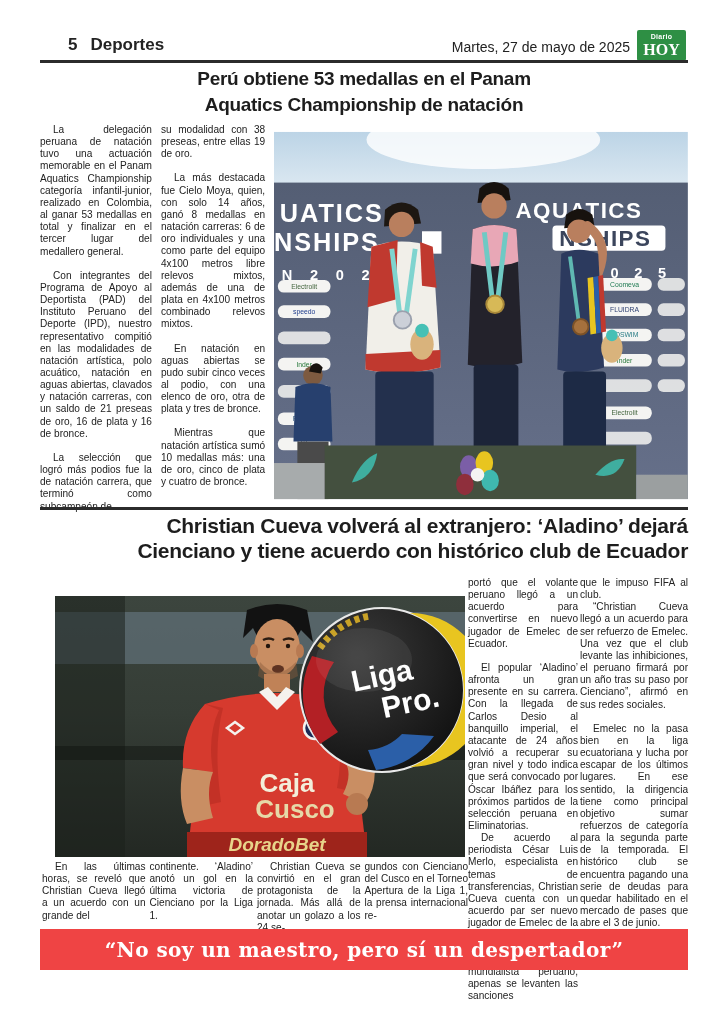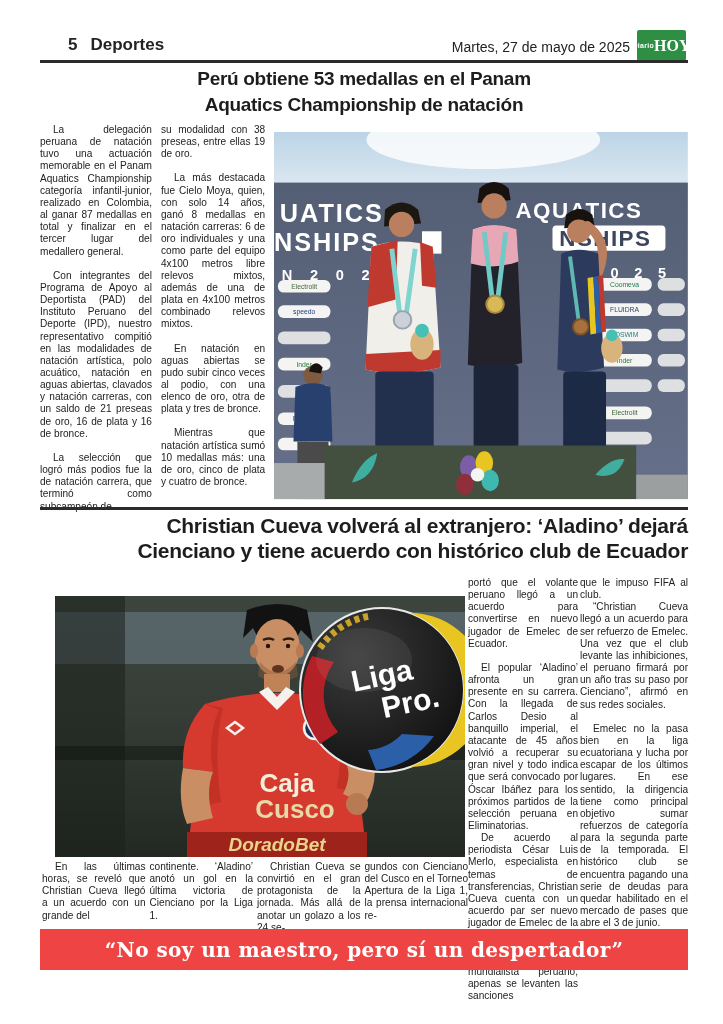--- a/index.html
+++ b/index.html
@@ -3,21 +3,21 @@
 <meta charset="utf-8">
 <style>
   html,body{margin:0;padding:0;background:#e8e8e8;}
   .page{position:relative;width:723px;height:1024px;background:#ffffff;margin:0 auto;
         font-family:"Liberation Sans",sans-serif;color:#1b1b1b;overflow:hidden;}
   
   .hdr-left{position:absolute;left:68px;top:35px;display:flex;gap:13px;
             font-size:17px;font-weight:bold;color:#232323;}
   .hdr-date{position:absolute;right:93px;top:39px;font-size:14px;color:#222;}
   .logo{position:absolute;left:637px;top:30px;width:49px;height:31px;background:#2e8f44;
-        border-radius:2px;display:flex;flex-direction:row;align-items:center;justify-content:center;}
+        border-radius:2px;display:flex;flex-direction:column;align-items:center;justify-content:center;}
   .logo-small{font-size:7px;font-weight:bold;color:#fff;line-height:8px;letter-spacing:.3px;}
   .logo-big{font-family:"Liberation Serif",serif;font-size:16px;font-weight:bold;color:#fff;line-height:17px;}
   .rule{position:absolute;left:40px;width:648px;height:3px;background:#2b2b2b;}
   .rule1{top:60px;} .rule2{top:507px;height:3px;}
   
   .h1{position:absolute;left:40px;top:66px;width:648px;text-align:center;font-weight:bold;
       font-size:19px;line-height:26px;color:#1d1d1d;letter-spacing:-.3px;}
   .h2{position:absolute;left:40px;top:513px;width:648px;text-align:right;font-weight:bold;
       font-size:21px;line-height:25px;color:#1d1d1d;letter-spacing:-.3px;}
   
@@ -56,21 +56,21 @@
   </div>
   <div class="rule rule1"></div>
 
   <div class="h1">
     <div>Perú obtiene 53 medallas en el Panam</div>
     <div>Aquatics Championship de natación</div>
   </div>
 
   <div class="a1row">
     <div class="col a1c1">
-      <p class="ind">La delegación peruana de natación tuvo una actuación memorable en el Panam Aquatics Championship categoría infantil-junior, realizado en Colombia, al ganar 87 medallas en total y finalizar en el tercer lugar del medallero general.</p>
+      <p class="ind">La delegación peruana de natación tuvo una actuación memorable en el Panam Aquatics Championship categoría infantil-junior, realizado en Colombia, al ganar 53 medallas en total y finalizar en el tercer lugar del medallero general.</p>
       <p class="ind">Con integrantes del Programa de Apoyo al Deportista (PAD) del Instituto Peruano del Deporte (IPD), nuestro representativo compitió en las modalidades de natación artística, polo acuático, natación en aguas abiertas, clavados y natación carreras, con un saldo de 21 preseas de oro, 16 de plata y 16 de bronce.</p>
       <p class="ind">La selección que logró más podios fue la de natación carrera, que terminó como subcampeón de</p>
     </div>
     <div class="col a1c2">
       <p>su modalidad con 38 preseas, entre ellas 19 de oro.</p>
       <p class="ind">La más destacada fue Cielo Moya, quien, con solo 14 años, ganó 8 medallas en natación carreras: 6 de oro individuales y una como parte del equipo 4x100 metros libre relevos mixtos, además de una de plata en 4x100 metros combinado relevos mixtos.</p>
       <p class="ind">En natación en aguas abiertas se pudo subir cinco veces al podio, con una elenco de oro, otra de plata y tres de bronce.</p>
       <p class="ind">Mientras que natación artística sumó 10 medallas más: una de oro, cinco de plata y cuatro de bronce.</p>
     </div>
 
@@ -279,21 +279,21 @@
     <div class="col">
       <p class="ind tight">Christian Cueva se convirtió en el gran protagonista de la jornada. Más allá de anotar un golazo a los 24 se-</p>
     </div>
     <div class="col">
       <p class="tight">gundos con Cienciano del Cusco en el Torneo Apertura de la Liga 1, la prensa internacional re-</p>
     </div>
   </div>
 
   <div class="col a2mid">
     <p>portó que el volante peruano llegó a un acuerdo para convertirse en nuevo jugador de Emelec de Ecuador.</p>
-    <p class="ind tight">El popular ‘Aladino’ afronta un gran presente en su carrera. Con la llegada de Carlos Desio al banquillo imperial, el atacante de 45 años volvió a recuperar su gran nivel y todo indica que será convocado por Óscar Ibáñez para los próximos partidos de la selección peruana en Eliminatorias.</p>
+    <p class="ind tight">El popular ‘Aladino’ afronta un gran presente en su carrera. Con la llegada de Carlos Desio al banquillo imperial, el atacante de 24 años volvió a recuperar su gran nivel y todo indica que será convocado por Óscar Ibáñez para los próximos partidos de la selección peruana en Eliminatorias.</p>
     <p class="ind">De acuerdo al periodista César Luis Merlo, especialista en temas de transferencias, Christian Cueva cuenta con un acuerdo par ser nuevo jugador de Emelec de la LigaPro de Ecuador. El elenco eléctrico podrá contar con el mundialista peruano, apenas se levanten las sanciones</p>
   </div>
 
   <div class="col a2right">
     <p class="tight">que le impuso FIFA al club.</p>
     <p class="ind">“Christian Cueva llegó a un acuerdo para ser refuerzo de Emelec. Una vez que el club levante las inhibiciones, el peruano firmará por un año tras su paso por Cienciano”, afirmó en sus redes sociales.</p>
     <p class="ind">Emelec no la pasa bien en la liga ecuatoriana y lucha por escapar de los últimos lugares. En ese sentido, la dirigencia tiene como principal objetivo sumar refuerzos de categoría para la segunda parte de la temporada. El histórico club se encuentra pagando una serie de deudas para quedar habilitado en el mercado de pases que abre el 3 de junio.</p>
   </div>
 
   <div class="banner">

